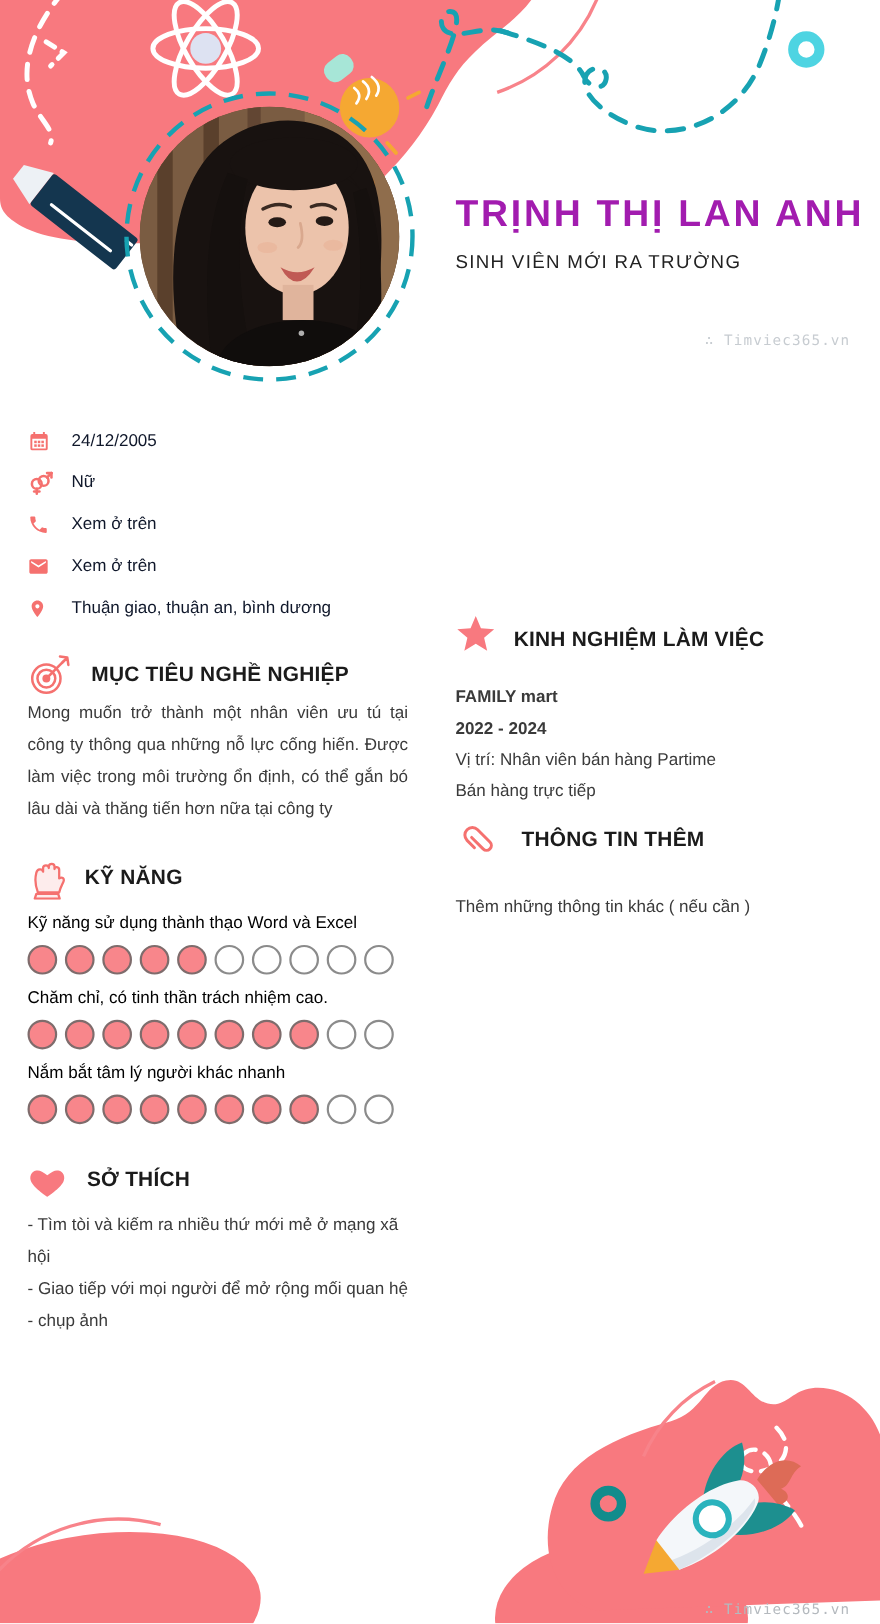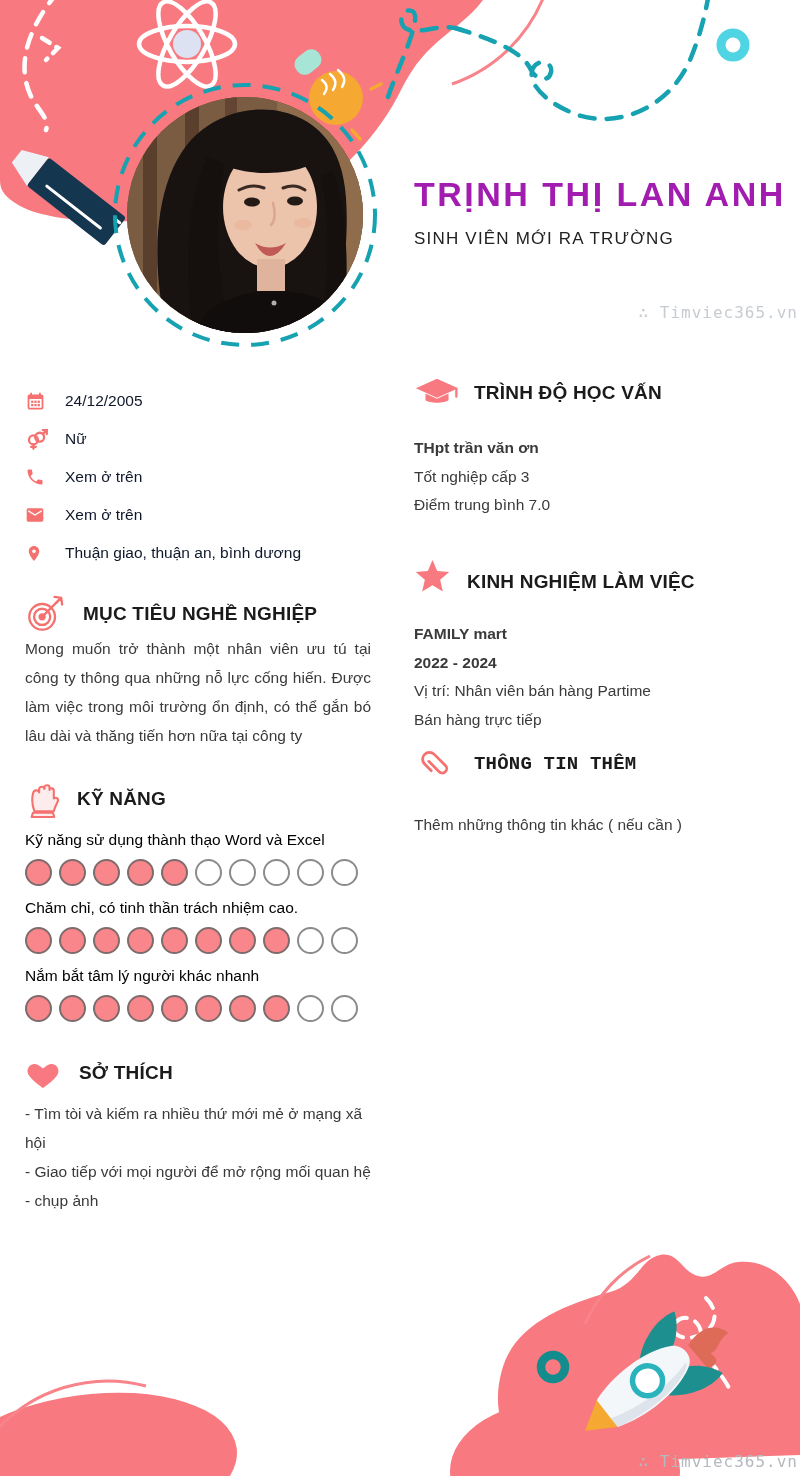--- a/index.html
+++ b/index.html
@@ -9,22 +9,22 @@
   .deco{position:absolute;left:0;pointer-events:none;}
   .deco-top{top:0;z-index:1;}
   .deco-bottom{top:1226px;z-index:1;}
 
   .photo-wrap{position:absolute;left:127px;top:97px;width:236px;height:236px;border-radius:50%;
               overflow:hidden;z-index:2;background:#6b4e36;}
   .name-block{position:absolute;left:414px;top:158px;z-index:2;width:380px;}
   .cv-name{font-size:34px;font-weight:bold;color:#a21caf;letter-spacing:2.5px;line-height:1.2;margin-top:16px;}
   .cv-title{font-size:17px;color:#222;letter-spacing:1.2px;margin-top:14px;}
 
-  .wm{position:absolute;right:2px;z-index:3;font-family:"DejaVu Sans Mono","Liberation Mono",monospace;
-      font-size:16px;color:#b4b9be;letter-spacing:1px;}
+  .wm{position:absolute;right:27px;z-index:3;font-family:"DejaVu Sans Mono","Liberation Mono",monospace;
+      font-size:13px;color:#b4b9be;letter-spacing:1px;}
   .wm-top{top:303px;color:#c7ccd1;}
   .wm-bottom{bottom:5px;}
 
   .info-list{position:absolute;left:25px;top:382px;width:346px;z-index:2;}
   .info-row{display:flex;align-items:center;height:38px;}
   .info-icon{width:40px;flex:0 0 40px;display:flex;align-items:center;}
   .info-text{font-size:15.5px;color:#0f172a;}
 
   .sec{position:absolute;z-index:2;}
   .sec-head{display:flex;align-items:center;}
@@ -263,37 +263,20 @@
       </span>
       <span class="sec-title">SỞ THÍCH</span>
     </div>
     <div class="body-text" style="margin-top:9px;">
       <div>- Tìm tòi và kiếm ra nhiều thứ mới mẻ ở mạng xã hội</div>
       <div>- Giao tiếp với mọi người để mở rộng mối quan hệ</div>
       <div>- chụp ảnh</div>
     </div>
   </div>
 
-  <div class="sec" style="left:414px;top:376px;width:382px;">
-    <div class="sec-head">
-      <span class="sec-icon">
-        <svg width="46" height="34" viewBox="0 0 48 34" fill="#F8797F">
-          <polygon points="24,2 46,12 24,22 2,12"></polygon>
-          <path d="M12,17.5 v7 c4,3.4 20,3.4 24,0 v-7 l-12,5.5 Z"></path>
-          <rect x="43" y="12" width="2.4" height="10" rx="1.2"></rect>
-        </svg>
-      </span>
-      <span class="sec-title" style="margin-left:14px;">TRÌNH ĐỘ HỌC VẤN</span>
-    </div>
-    <div style="margin-top:24px;">
-      <div class="edu-line b">THpt trần văn ơn</div>
-      <div class="edu-line">Tốt nghiệp cấp 3</div>
-      <div class="edu-line">Điểm trung bình 7.0</div>
-    </div>
-  </div>
 
   <div class="sec" style="left:414px;top:558px;width:382px;">
     <div class="sec-head">
       <span class="sec-icon">
         <svg width="37" height="36" viewBox="0 0 36 34" fill="#F8797F">
           <polygon points="18,1.5 22.6,12.2 34.3,13.1 25.4,20.7 28.1,32.1 18,26 7.9,32.1 10.6,20.7 1.7,13.1 13.4,12.2"></polygon>
         </svg>
       </span>
       <span class="sec-title" style="margin-left:16px;margin-top:12px;">KINH NGHIỆM LÀM VIỆC</span>
     </div>
@@ -307,21 +290,21 @@
 
   <div class="sec" style="left:414px;top:742px;width:382px;">
     <div class="sec-head">
       <span class="sec-icon">
         <svg width="42" height="44" viewBox="0 0 40 40" fill="none" stroke="#F5716F" stroke-width="2.6" stroke-linecap="round">
           <g transform="rotate(-45 20 20)">
             <path d="M13,22 v-9 a 6.5,6.5 0 0 1 13,0 v 15 a 4.2,4.2 0 0 1 -8.4,0 V 14"></path>
           </g>
         </svg>
       </span>
-      <span class="sec-title" style="font-family:Liberation Mono, monospace;">THÔNG TIN THÊM</span>
+      <span class="sec-title" style="">THÔNG TIN THÊM</span>
     </div>
     <div class="body-text" style="margin-top:24px;">Thêm những thông tin khác ( nếu cần )</div>
   </div>
 
   <svg class="deco deco-bottom" width="800" height="250" viewBox="0 0 800 250">
 
     <g transform="rotate(-8 85 235)">
       <ellipse cx="85" cy="243" rx="152" ry="74" fill="#F8797F"></ellipse>
     </g>
     <path fill="none" stroke="#F8838A" stroke-width="3" d="M-5,206 A150,150 0 0,1 146,160"></path>

